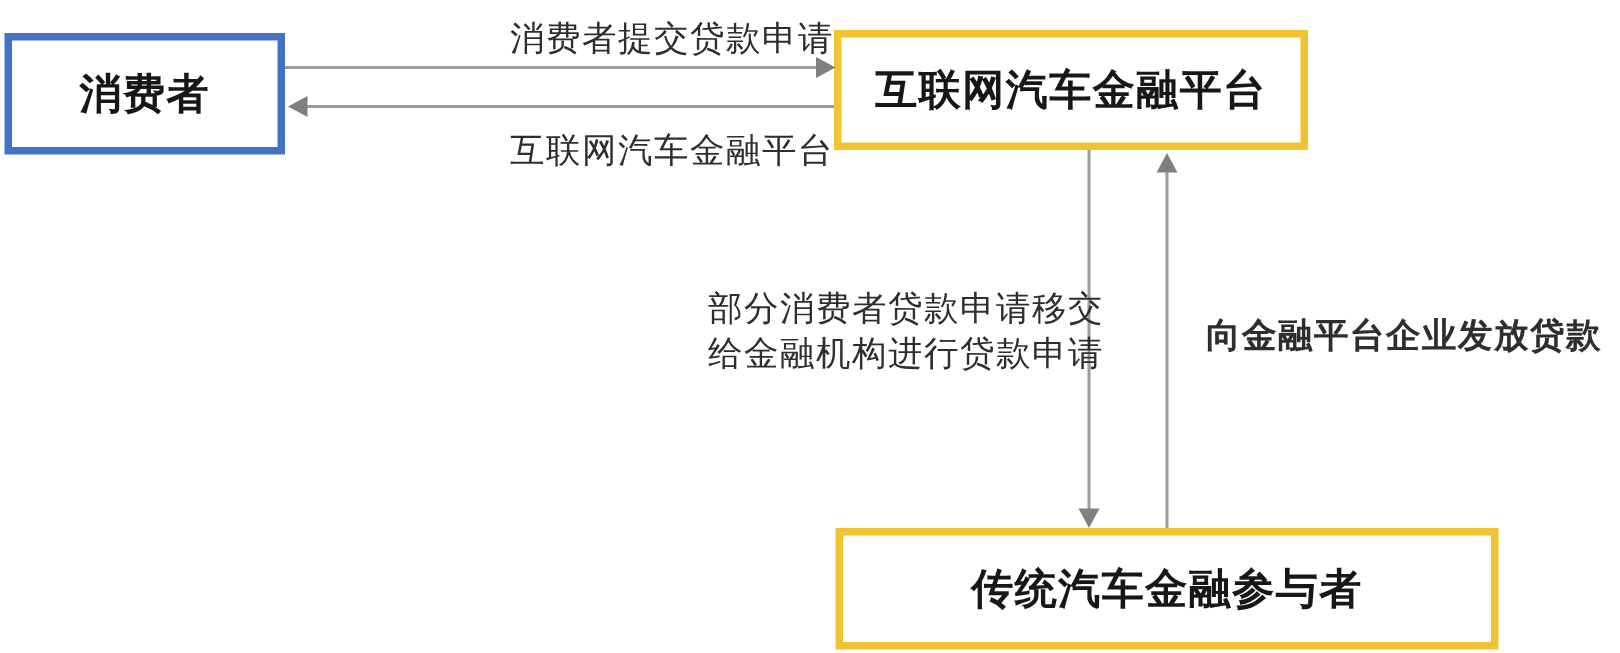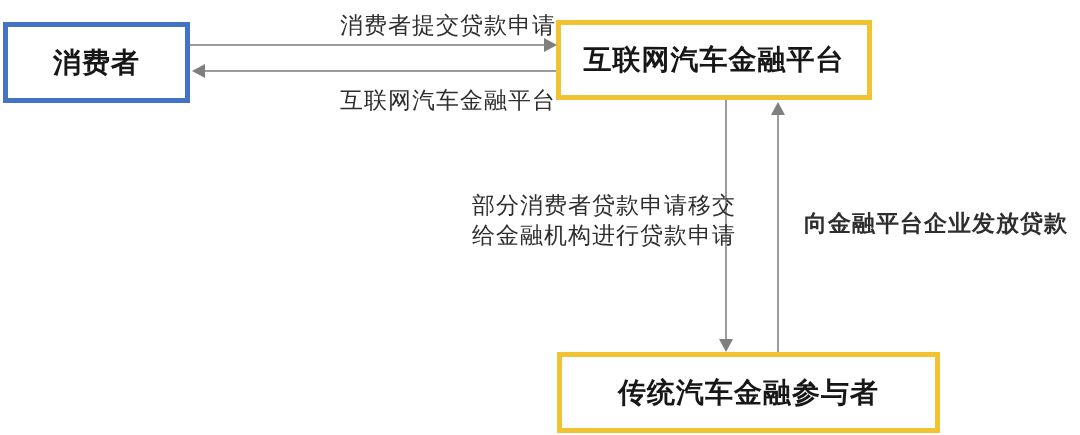--- a/index.html
+++ b/index.html
@@ -27,21 +27,21 @@
   }
   .node span {
     font-weight: bold;
     font-size: 28px;
     color: #171717;
     letter-spacing: 1px;
     white-space: nowrap;
   }
   .node-consumer    { left: 3px;   top: 22px;  width: 187px; height: 81px; border-color: #4472C4; }
   .node-platform    { left: 556px; top: 20px;  width: 316px; height: 80px; border-color: #F1C232; }
-  .node-traditional { left: 557px; top: 352px; width: 383px; height: 81px; border-color: #F1C232; }
+  .node-traditional { left: 557px; top: 352px; width: 442px; height: 81px; border-color: #F1C232; }
 
   .edge-line {
     position: absolute;
     background: #9c9c9c;
   }
   .hline { height: 2px; }
   .vline { width: 2px; }
 
   .line-submit  { left: 190px; top: 44px;  width: 356px; }
   .line-approve { left: 204px; top: 70px;  width: 352px; }

